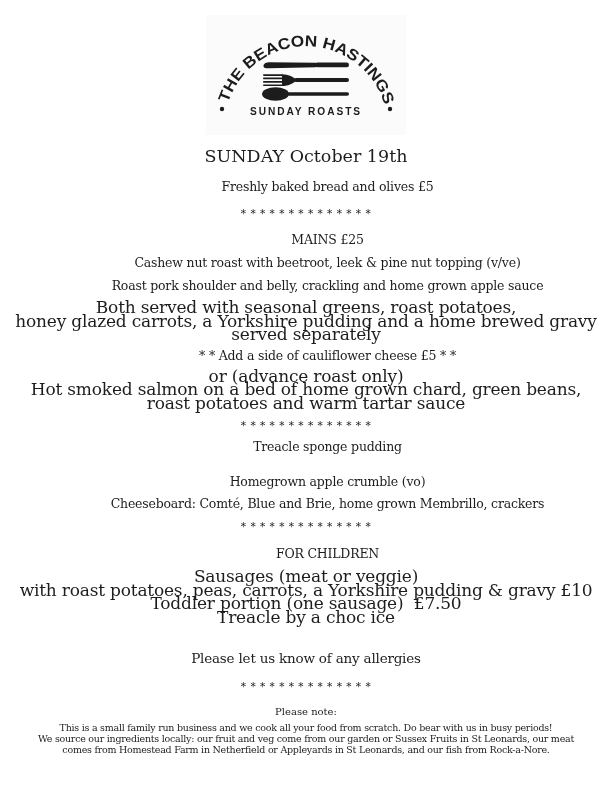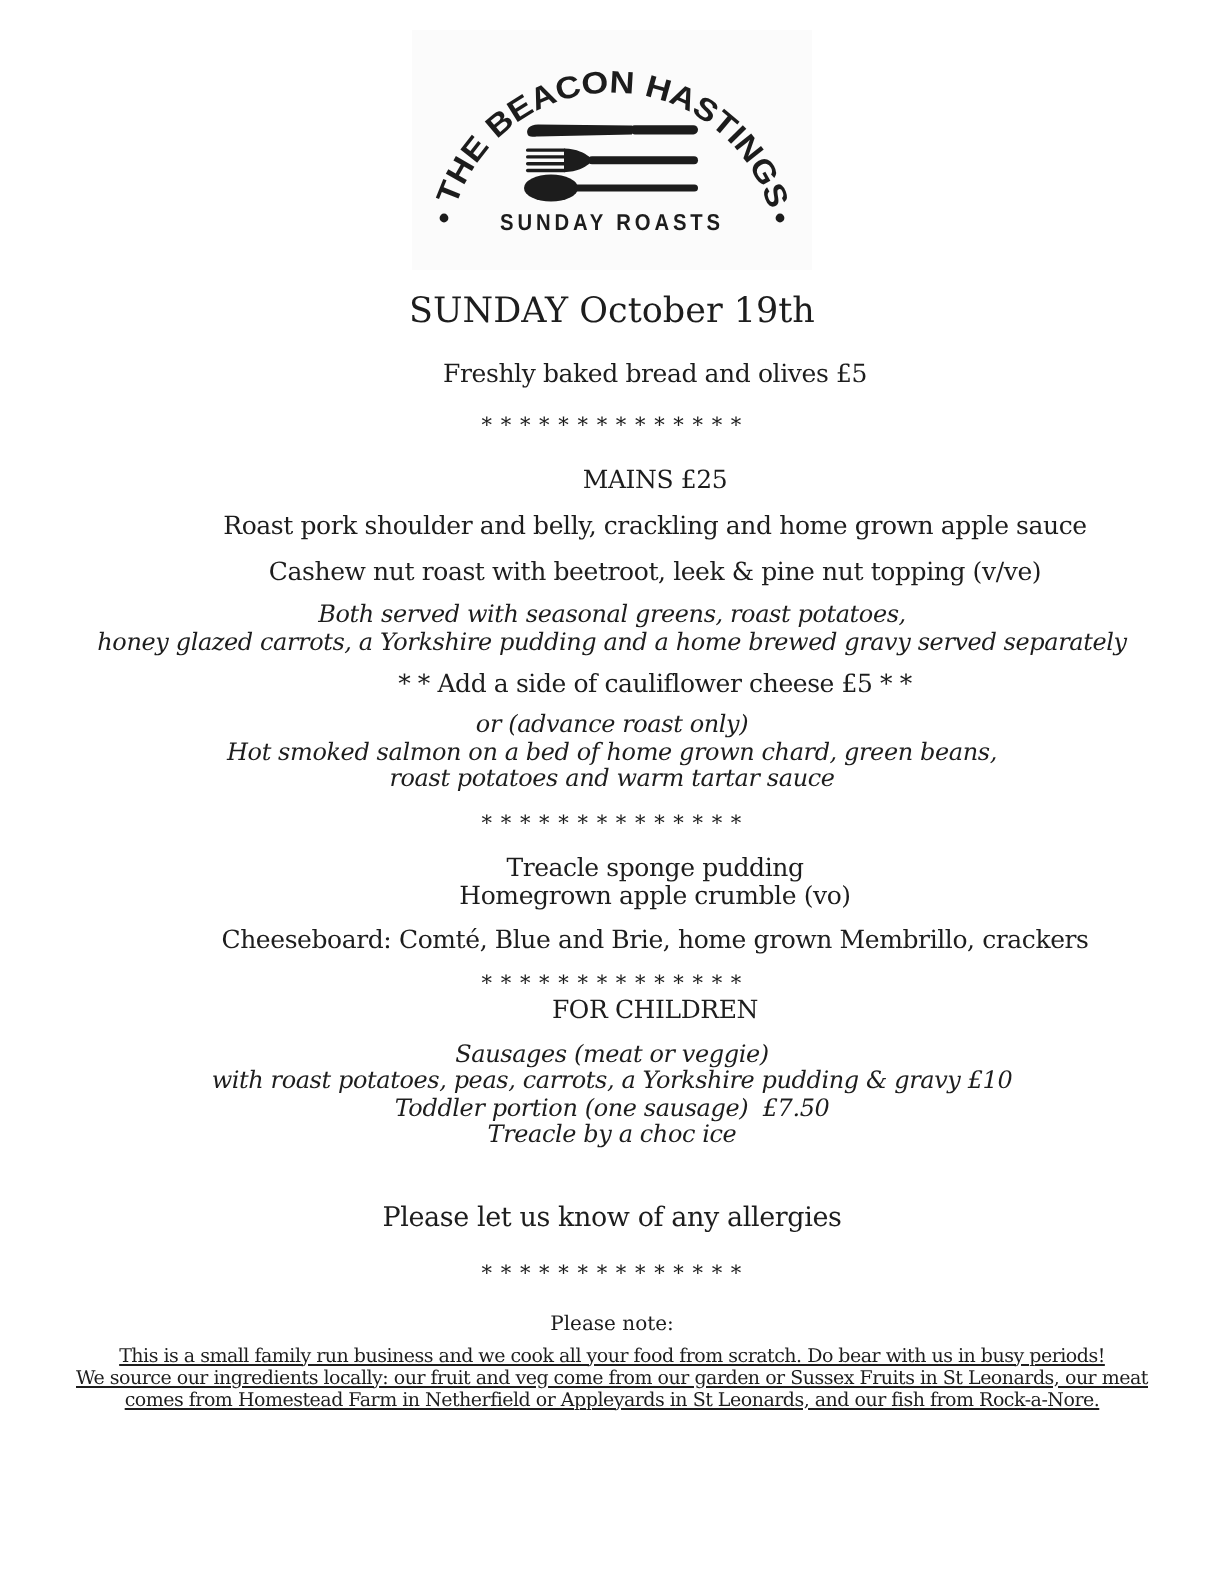--- a/index.html
+++ b/index.html
@@ -10,27 +10,27 @@
     font-family:"DejaVu Serif", serif;
     text-align:center; overflow:hidden;
   }
   .logo-box { width:200px; height:120px; margin:0 auto; background:#fbfbfb; }
   .logo-box svg { display:block; }
   .logo-ink { fill:#1c1c1c; }
   .arc-text { font-family:"Liberation Sans", sans-serif; font-weight:bold; font-size:15.5px; fill:#1c1c1c; }
   .logo-sub { font-family:"Liberation Sans", sans-serif; font-weight:bold; font-size:11.5px; letter-spacing:2.2px; fill:#1c1c1c; }
   .title { font-size:17.5px; line-height:21px; margin-top:11px; }
   .line  { font-size:12.5px; line-height:14px; letter-spacing:-0.2px; white-space:pre-wrap;padding-left:43px; }
-  .group { font-size:12px; letter-spacing:-0.2px;font-style:italic; }
+  .group { font-size:17px; letter-spacing:-0.2px; }
   .group .gline { line-height:13.5px; white-space:pre-wrap; }
   .divider { font-size:10.5px; line-height:12px; letter-spacing:0.5px; }
   .allergy { font-size:13.5px; line-height:14px; letter-spacing:-0.2px; }
   .small   { font-size:10px; line-height:12px; }
   .fineprint { font-size:9.5px; letter-spacing:-0.25px; }
-  .fineprint .gline { line-height:11px;text-decoration:underline; }
+  .fineprint .gline { line-height:11px; }
 </style>
 </head>
 <body>
 
 <div class="page">
 
   <div class="logo-box">
     <svg width="200" height="120" viewBox="0 0 200 120">
       <defs>
         <path id="arcPath" d="M 22 88 A 82 82 0 0 1 178 88" fill="none"></path>
@@ -65,45 +65,45 @@
     </svg>
   </div>
 
   <div class="title">SUNDAY October 19th</div>
 
   <div class="line" style="margin-top:13px">Freshly baked bread and olives £5</div>
 
   <div class="divider" style="margin-top:13px">* * * * * * * * * * * * * *</div>
 
   <div class="line" style="margin-top:14px">MAINS £25</div>
+  <div class="line" style="margin-top:9px">Cashew nut roast with beetroot, leek &amp; pine nut topping (v/ve)</div>
   <div class="line" style="margin-top:9px">Roast pork shoulder and belly, crackling and home grown apple sauce</div>
-  <div class="line" style="margin-top:9px">Cashew nut roast with beetroot, leek &amp; pine nut topping (v/ve)</div>
 
   <div class="group" style="margin-top:8px">
     <div class="gline">Both served with seasonal greens, roast potatoes,</div>
     <div class="gline">honey glazed carrots, a Yorkshire pudding and a home brewed gravy served separately</div>
   </div>
 
   <div class="line" style="margin-top:7px">* * Add a side of cauliflower cheese £5 * *</div>
 
   <div class="group" style="margin-top:7px">
     <div class="gline">or (advance roast only)</div>
     <div class="gline">Hot smoked salmon on a bed of home grown chard, green beans,</div>
     <div class="gline">roast potatoes and warm tartar sauce</div>
   </div>
 
   <div class="divider" style="margin-top:9px">* * * * * * * * * * * * * *</div>
 
   <div class="line" style="margin-top:9px">Treacle sponge pudding</div>
-  <div class="line" style="margin-top:0">Homegrown apple crumble (vo)</div>
+  <div class="line" style="margin-top:21px">Homegrown apple crumble (vo)</div>
   <div class="line" style="margin-top:8px">Cheeseboard: Comté, Blue and Brie, home grown Membrillo, crackers</div>
 
   <div class="divider" style="margin-top:9px">* * * * * * * * * * * * * *</div>
 
-  <div class="line" style="">FOR CHILDREN</div>
+  <div class="line" style="margin-top:15px">FOR CHILDREN</div>
 
   <div class="group" style="margin-top:9px">
     <div class="gline">Sausages (meat or veggie)</div>
     <div class="gline">with roast potatoes, peas, carrots, a Yorkshire pudding &amp; gravy £10</div>
     <div class="gline">Toddler portion (one sausage)  £7.50</div>
     <div class="gline">Treacle by a choc ice</div>
   </div>
 
   <div class="allergy" style="margin-top:27px">Please let us know of any allergies</div>
 

